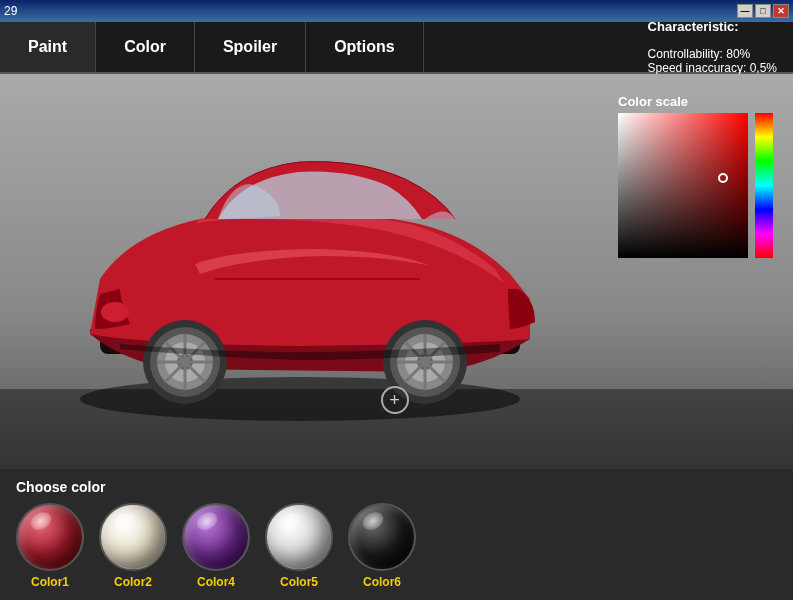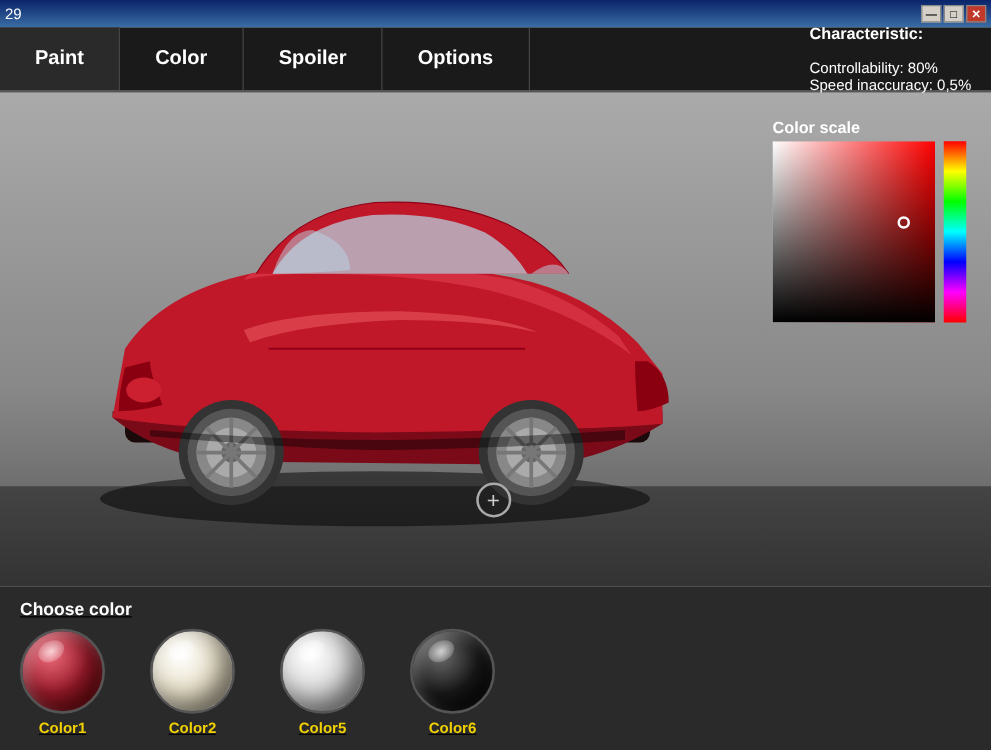--- a/index.html
+++ b/index.html
@@ -174,31 +174,30 @@
       font-size: 18px;
       cursor: pointer;
     }
 
     
     #bottom-area {
       width: 100%;
       height: 131px;
       background: #2a2a2a;
       padding: 10px 16px;
-      text-decoration: underline;
     }
     #choose-color-label {
       color: white;
       font-size: 14px;
       font-weight: bold;
       margin-bottom: 8px;
     }
     #color-swatches {
       display: flex;
-      gap: 36px;
+      gap: 15px;
       align-items: flex-start;
     }
     .color-swatch-container {
       display: flex;
       flex-direction: column;
       align-items: center;
       cursor: pointer;
     }
     .color-swatch {
       width: 68px;
@@ -345,20 +344,26 @@
         </div>
         <div class="color-swatch-label">Color1</div>
       </div>
       <div class="color-swatch-container">
         <div class="color-swatch" style="background: radial-gradient(circle at 35% 30%, rgb(255, 255, 255), rgb(232, 224, 200) 50%, rgb(192, 184, 160) 100%);">
           <div class="swatch-highlight"></div>
         </div>
         <div class="color-swatch-label">Color2</div>
       </div>
       <div class="color-swatch-container">
+        <div class="color-swatch" style="background: radial-gradient(circle at 35% 30%, rgb(186, 122, 218), rgb(106, 42, 138) 50%, rgb(66, 2, 98) 100%);">
+          <div class="swatch-highlight"></div>
+        </div>
+        <div class="color-swatch-label">Color4</div>
+      </div>
+      <div class="color-swatch-container">
         <div class="color-swatch" style="background: radial-gradient(circle at 35% 30%, rgb(255, 255, 255), rgb(216, 216, 216) 50%, rgb(176, 176, 176) 100%);">
           <div class="swatch-highlight"></div>
         </div>
         <div class="color-swatch-label">Color5</div>
       </div>
       <div class="color-swatch-container">
         <div class="color-swatch" style="background: radial-gradient(circle at 35% 30%, rgb(106, 106, 106), rgb(26, 26, 26) 50%, rgb(0, 0, 0) 100%);">
           <div class="swatch-highlight"></div>
         </div>
         <div class="color-swatch-label">Color6</div>

